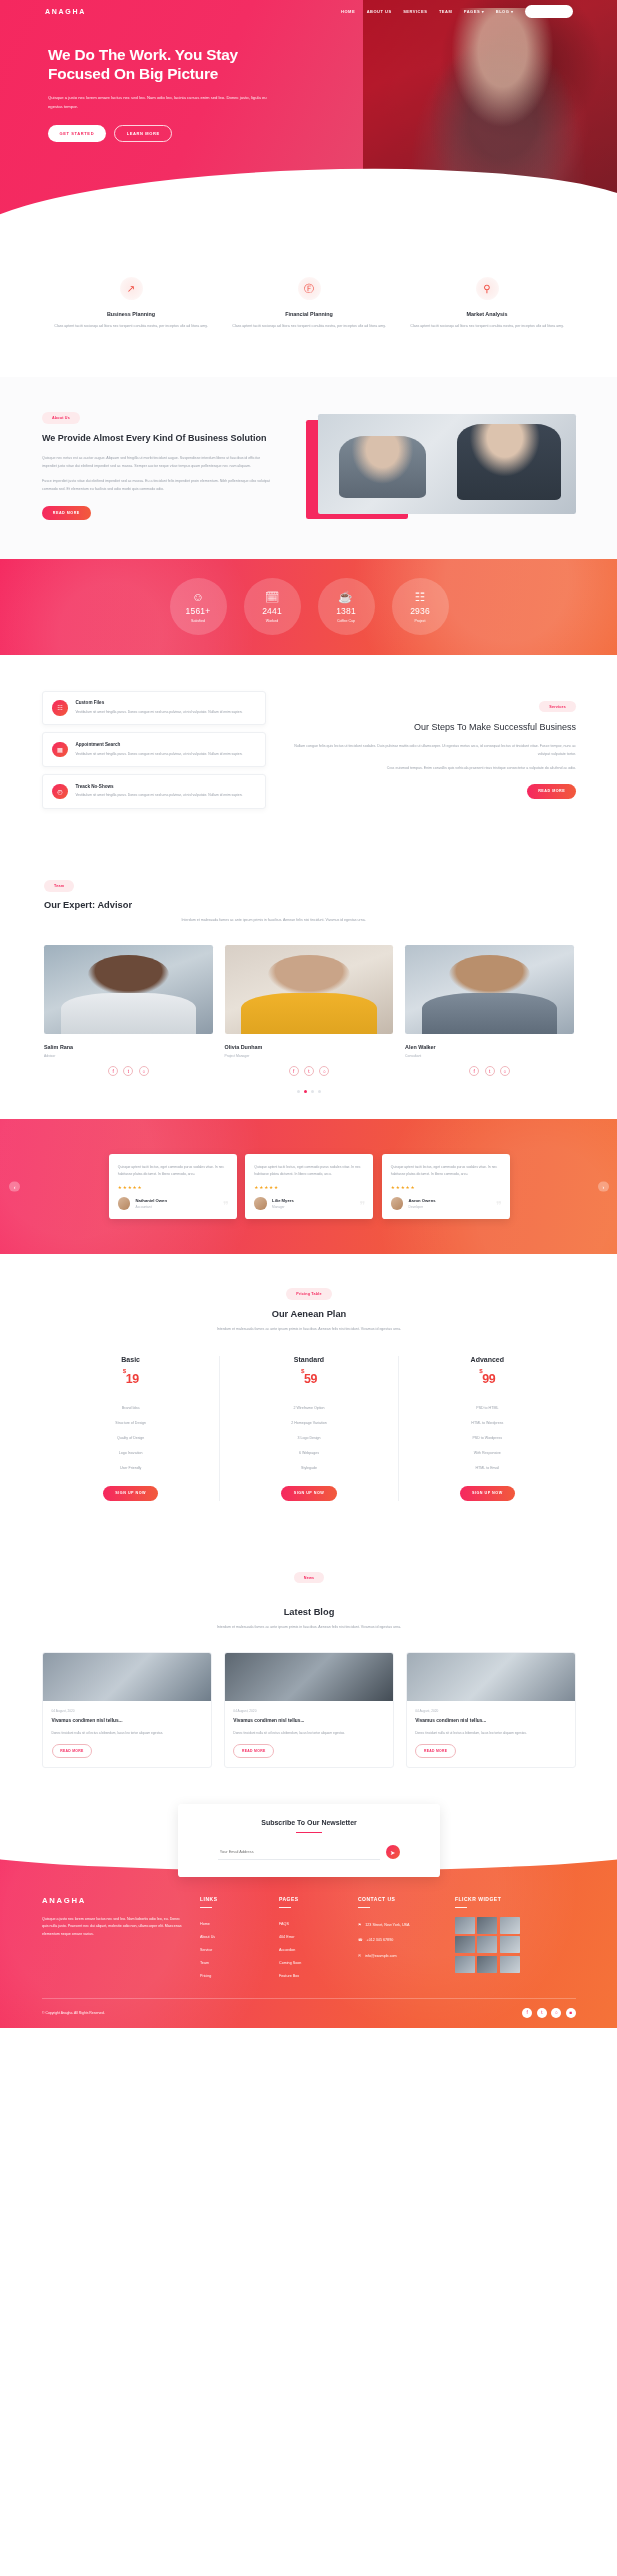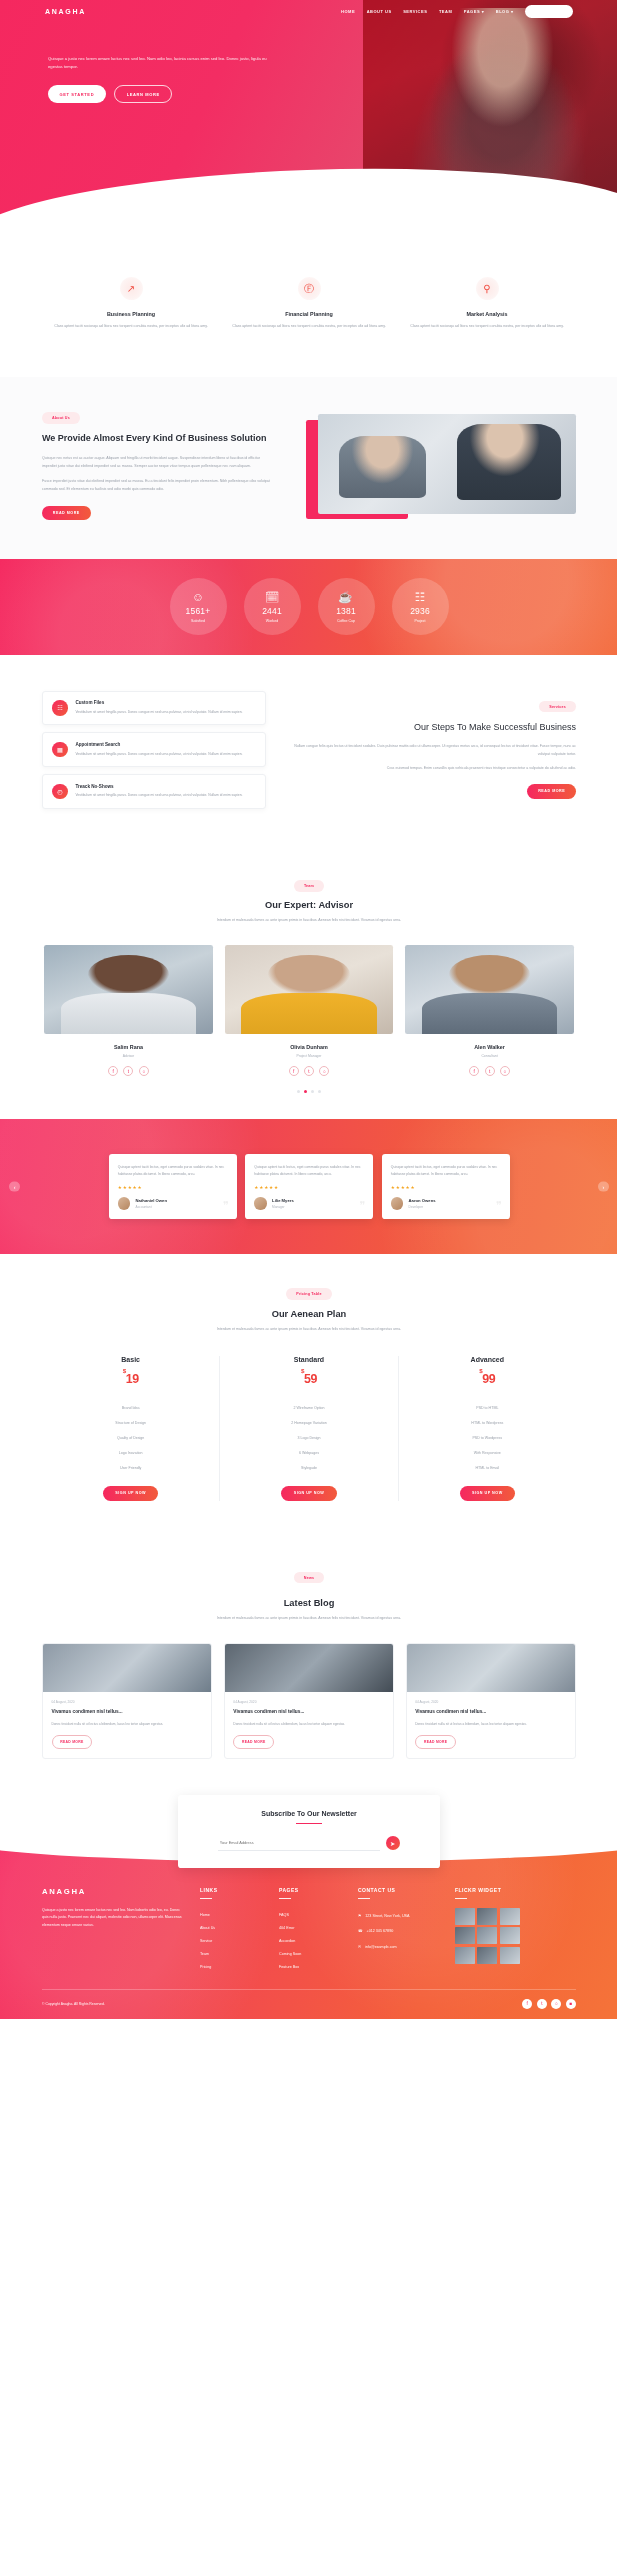--- a/index.html
+++ b/index.html
@@ -78,21 +78,21 @@
   .scard{background:#fff;border:0.8px solid #eef0f3;border-radius:3.1px;padding:8.5px 9.3px;display:flex;gap:7.7px;box-shadow:0 1.5px 5.4px rgba(0,0,0,.035)}
   .scard .sic{width:15.4px;height:15.4px;flex:0 0 15.4px;border-radius:50%;background:linear-gradient(135deg,#f5285f,#f25a3c);
               display:flex;align-items:center;justify-content:center;color:#fff;font-size:6.2px}
   .scard h4{font-size:4.6px;color:#2b2f38;font-weight:bold;margin-bottom:3.9px}
   .scard p{font-size:3.4px;line-height:2;color:#9aa0aa}
   .steps-r{flex:1;text-align:right}
   .steps-r h2{font-size:9px;color:#2b2f38;font-weight:normal;line-height:1.45;margin:8.5px 0 9.3px}
   .steps-r p{font-size:3.6px;line-height:2.2;color:#9aa0aa;margin-bottom:6.2px}
 
   
-  .team{padding:31px 44px 26px;text-align:center}
+  .team{padding:31px 44px 26px;}
   .team h2{font-size:9.3px;color:#2b2f38;font-weight:bold;margin:8.5px 0 7px}
   .team>p{font-size:3.6px;line-height:2.1;color:#9aa0aa;max-width:255px;margin:0 auto 20px}
   .tgrid{display:flex;gap:11.6px}
   .tcard{flex:1}
   .tphoto{height:89px;border-radius:2.3px;position:relative;overflow:hidden}
   .t1{background:linear-gradient(160deg,#9fb0bd 0%,#c8d2d9 45%,#8d9ba8 100%)}
   .t2{background:linear-gradient(160deg,#d8cfc6 0%,#e8e1d8 45%,#c4b8ab 100%)}
   .t3{background:linear-gradient(160deg,#b6c2cc 0%,#d7dee4 45%,#9aa7b3 100%)}
   .tphoto:before{content:"";position:absolute;left:26%;top:12%;width:48%;height:44%;border-radius:50% 50% 45% 45%;
     background:radial-gradient(ellipse at 50% 40%,#c9a488 0 58%,rgba(0,0,0,0) 72%)}
@@ -139,21 +139,21 @@
   .pcard h3{font-size:7px;color:#2b2f38;font-weight:bold;margin-bottom:8.5px}
   .price{color:#ef3e3a;font-weight:bold;font-size:12.4px;margin-bottom:15.4px;letter-spacing:-0.4px}
   .price sup{font-size:6.2px;top:-4.6px;position:relative}
   .pfeat{list-style:none}
   .pfeat li{font-size:3.6px;color:#9aa0aa;padding:5.4px 0}
   .pbtn{margin-top:10.8px;background:linear-gradient(90deg,#f5285f,#f25a3c);color:#fff;border:none;font-size:3.7px;
         font-weight:bold;letter-spacing:0.5px;padding:5.4px 12.4px;border-radius:10px}
 
   
   .bl{padding:31px 42px 36px;text-align:center}
-  .bl h2{font-size:9.3px;color:#2b2f38;font-weight:bold;margin:15px 0 7px}
+  .bl h2{font-size:9.3px;color:#2b2f38;font-weight:bold;margin:24px 0 7px}
   .bl>p{font-size:3.6px;line-height:2.1;color:#9aa0aa;max-width:255px;margin:0 auto 20px}
   .bgrid{display:flex;gap:11.6px;text-align:left}
   .bcard{flex:1;border:0.8px solid #eef0f3;border-radius:3.1px;overflow:hidden;background:#fff}
   .bimg{height:48px;position:relative;overflow:hidden}
   .b1{background:linear-gradient(135deg,#8e9aa6 0%,#c3ccd4 50%,#6f7d8a 100%)}
   .b2{background:linear-gradient(135deg,#5c6670 0%,#9aa5af 50%,#434c55 100%)}
   .b3{background:linear-gradient(135deg,#a1acb6 0%,#d0d8de 50%,#7e8a96 100%)}
   .bbody{padding:7.7px 8.5px 9.3px}
   .bdate{font-size:3.2px;color:#b0b6bf;margin-bottom:4.6px}
   .bcard h4{font-size:4.8px;color:#2b2f38;font-weight:bold;line-height:1.6;margin-bottom:5.4px}
@@ -218,20 +218,24 @@
         <a>ABOUT US</a>
         <a>SERVICES</a>
         <a>TEAM</a>
         <a>PAGES ▾</a>
         <a>BLOG ▾</a>
         <a class="cbtn">CONTACT US</a>
       </div>
     </nav>
 
     <div class="hero-inner">
+      <h1>
+        <span>We Do The Work. You Stay</span><br>
+        <span>Focused On Big Picture</span>
+      </h1>
       <p>Quisque a justo nec lorem ornare luctus nec sed leo. Nam odio leo, lacinia cursus enim sed leo. Donec justo, ligula eu egestas tempor.</p>
       <div class="hero-btns">
         <button class="btn-w">GET STARTED</button>
         <button class="btn-o">LEARN MORE</button>
       </div>
     </div>
   </section>
 
   <section class="svc">
     <div class="svc-col">

